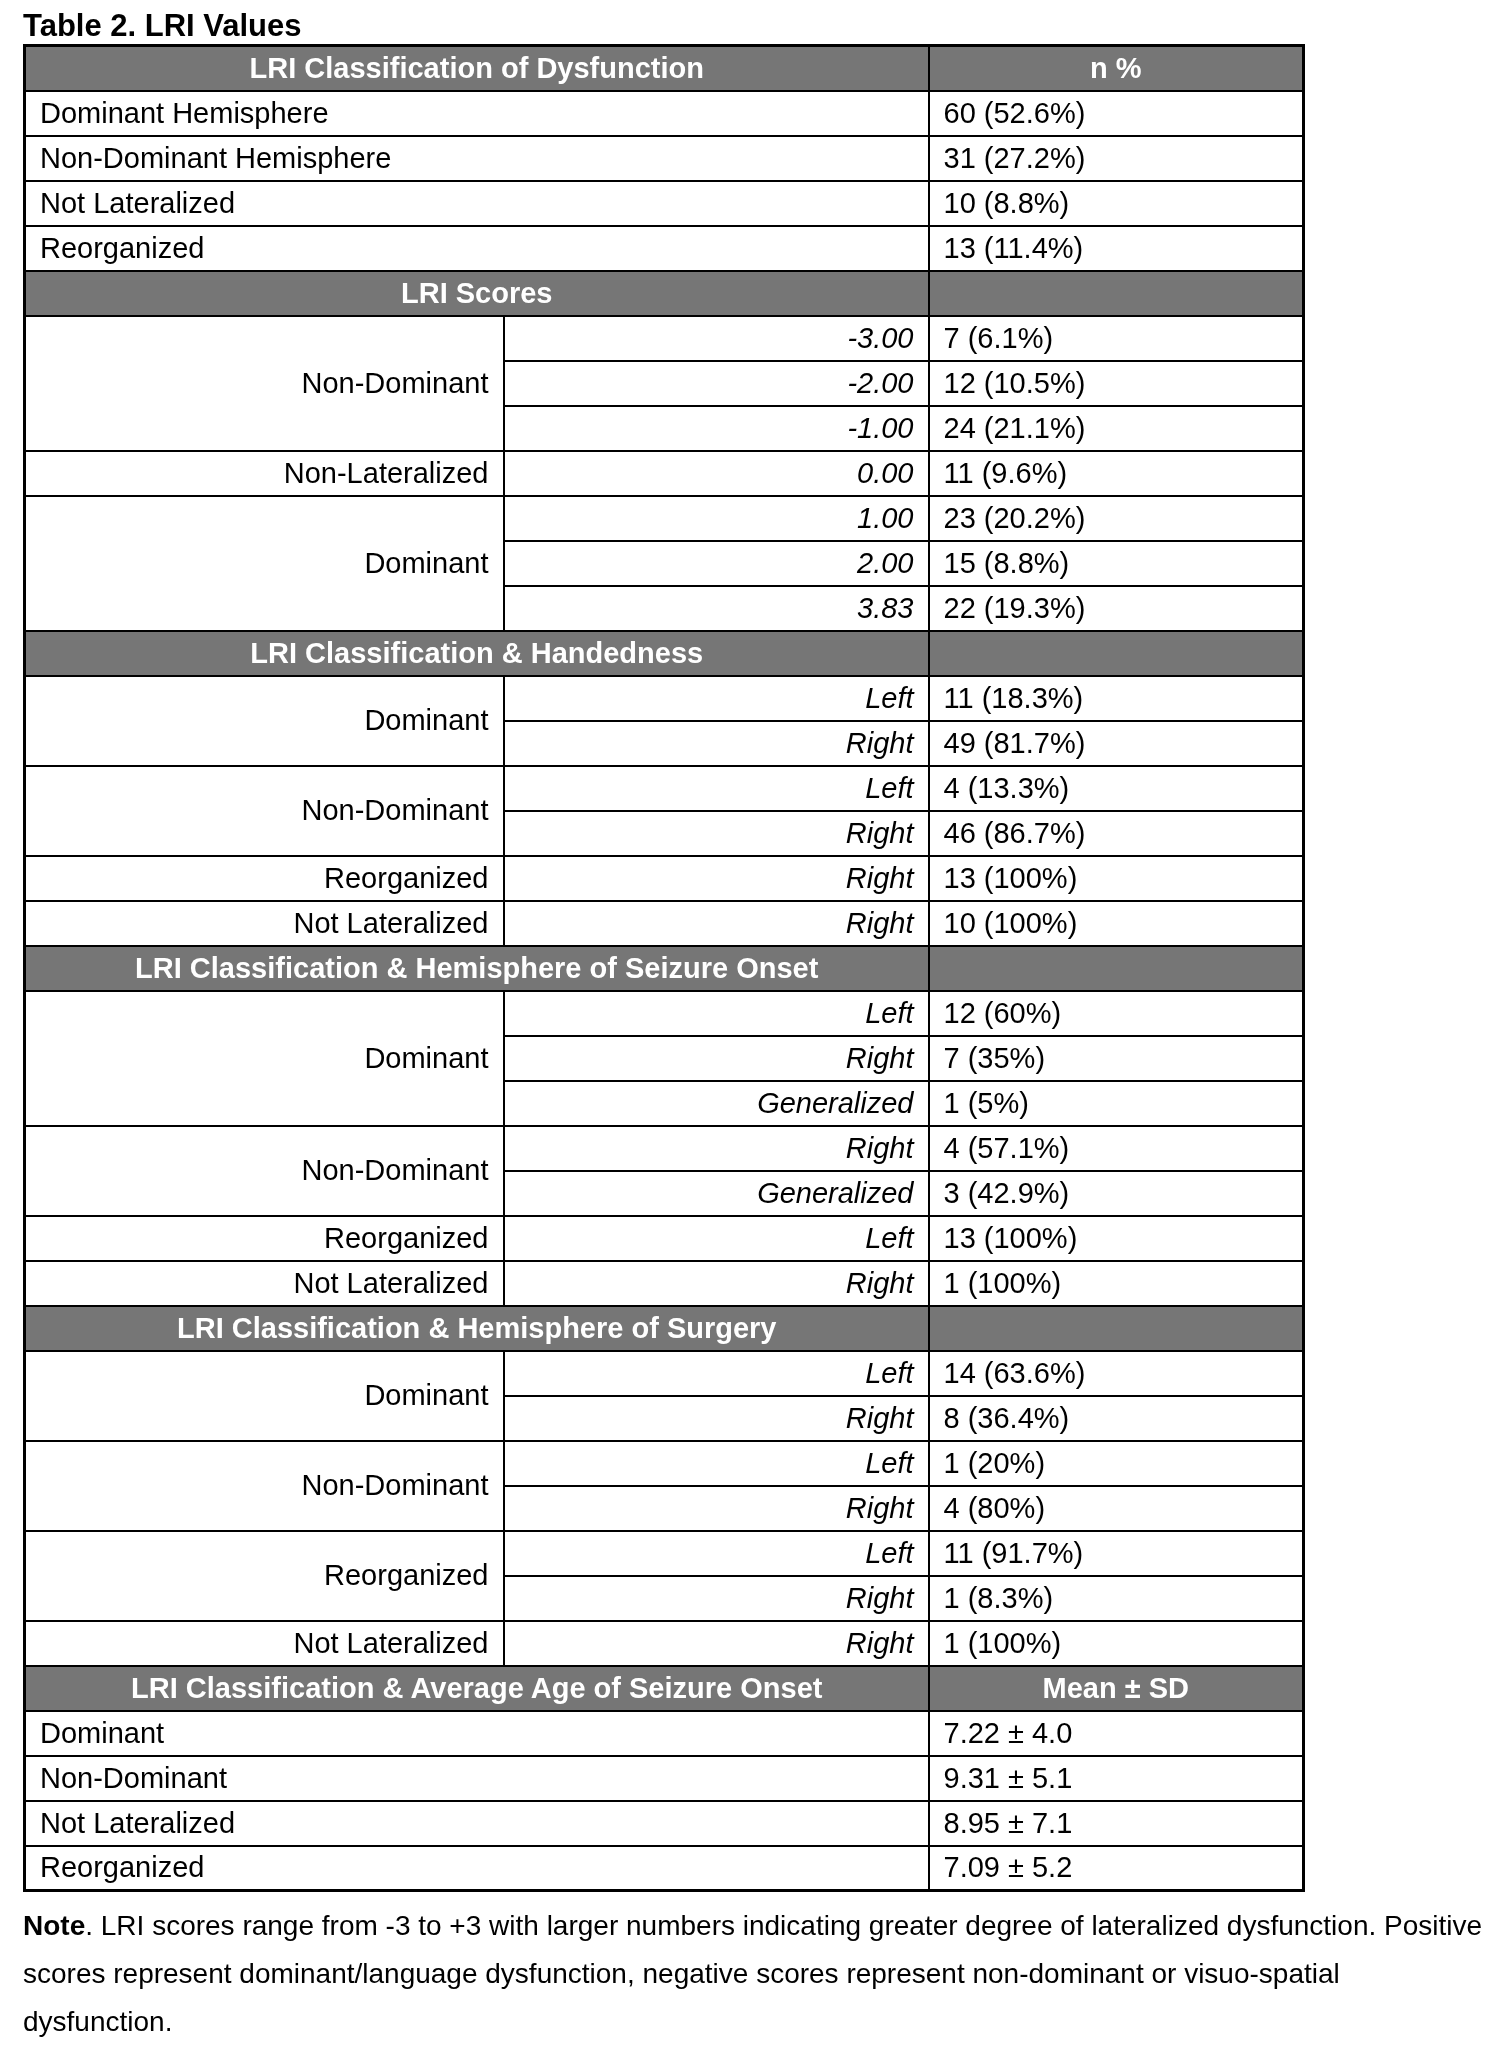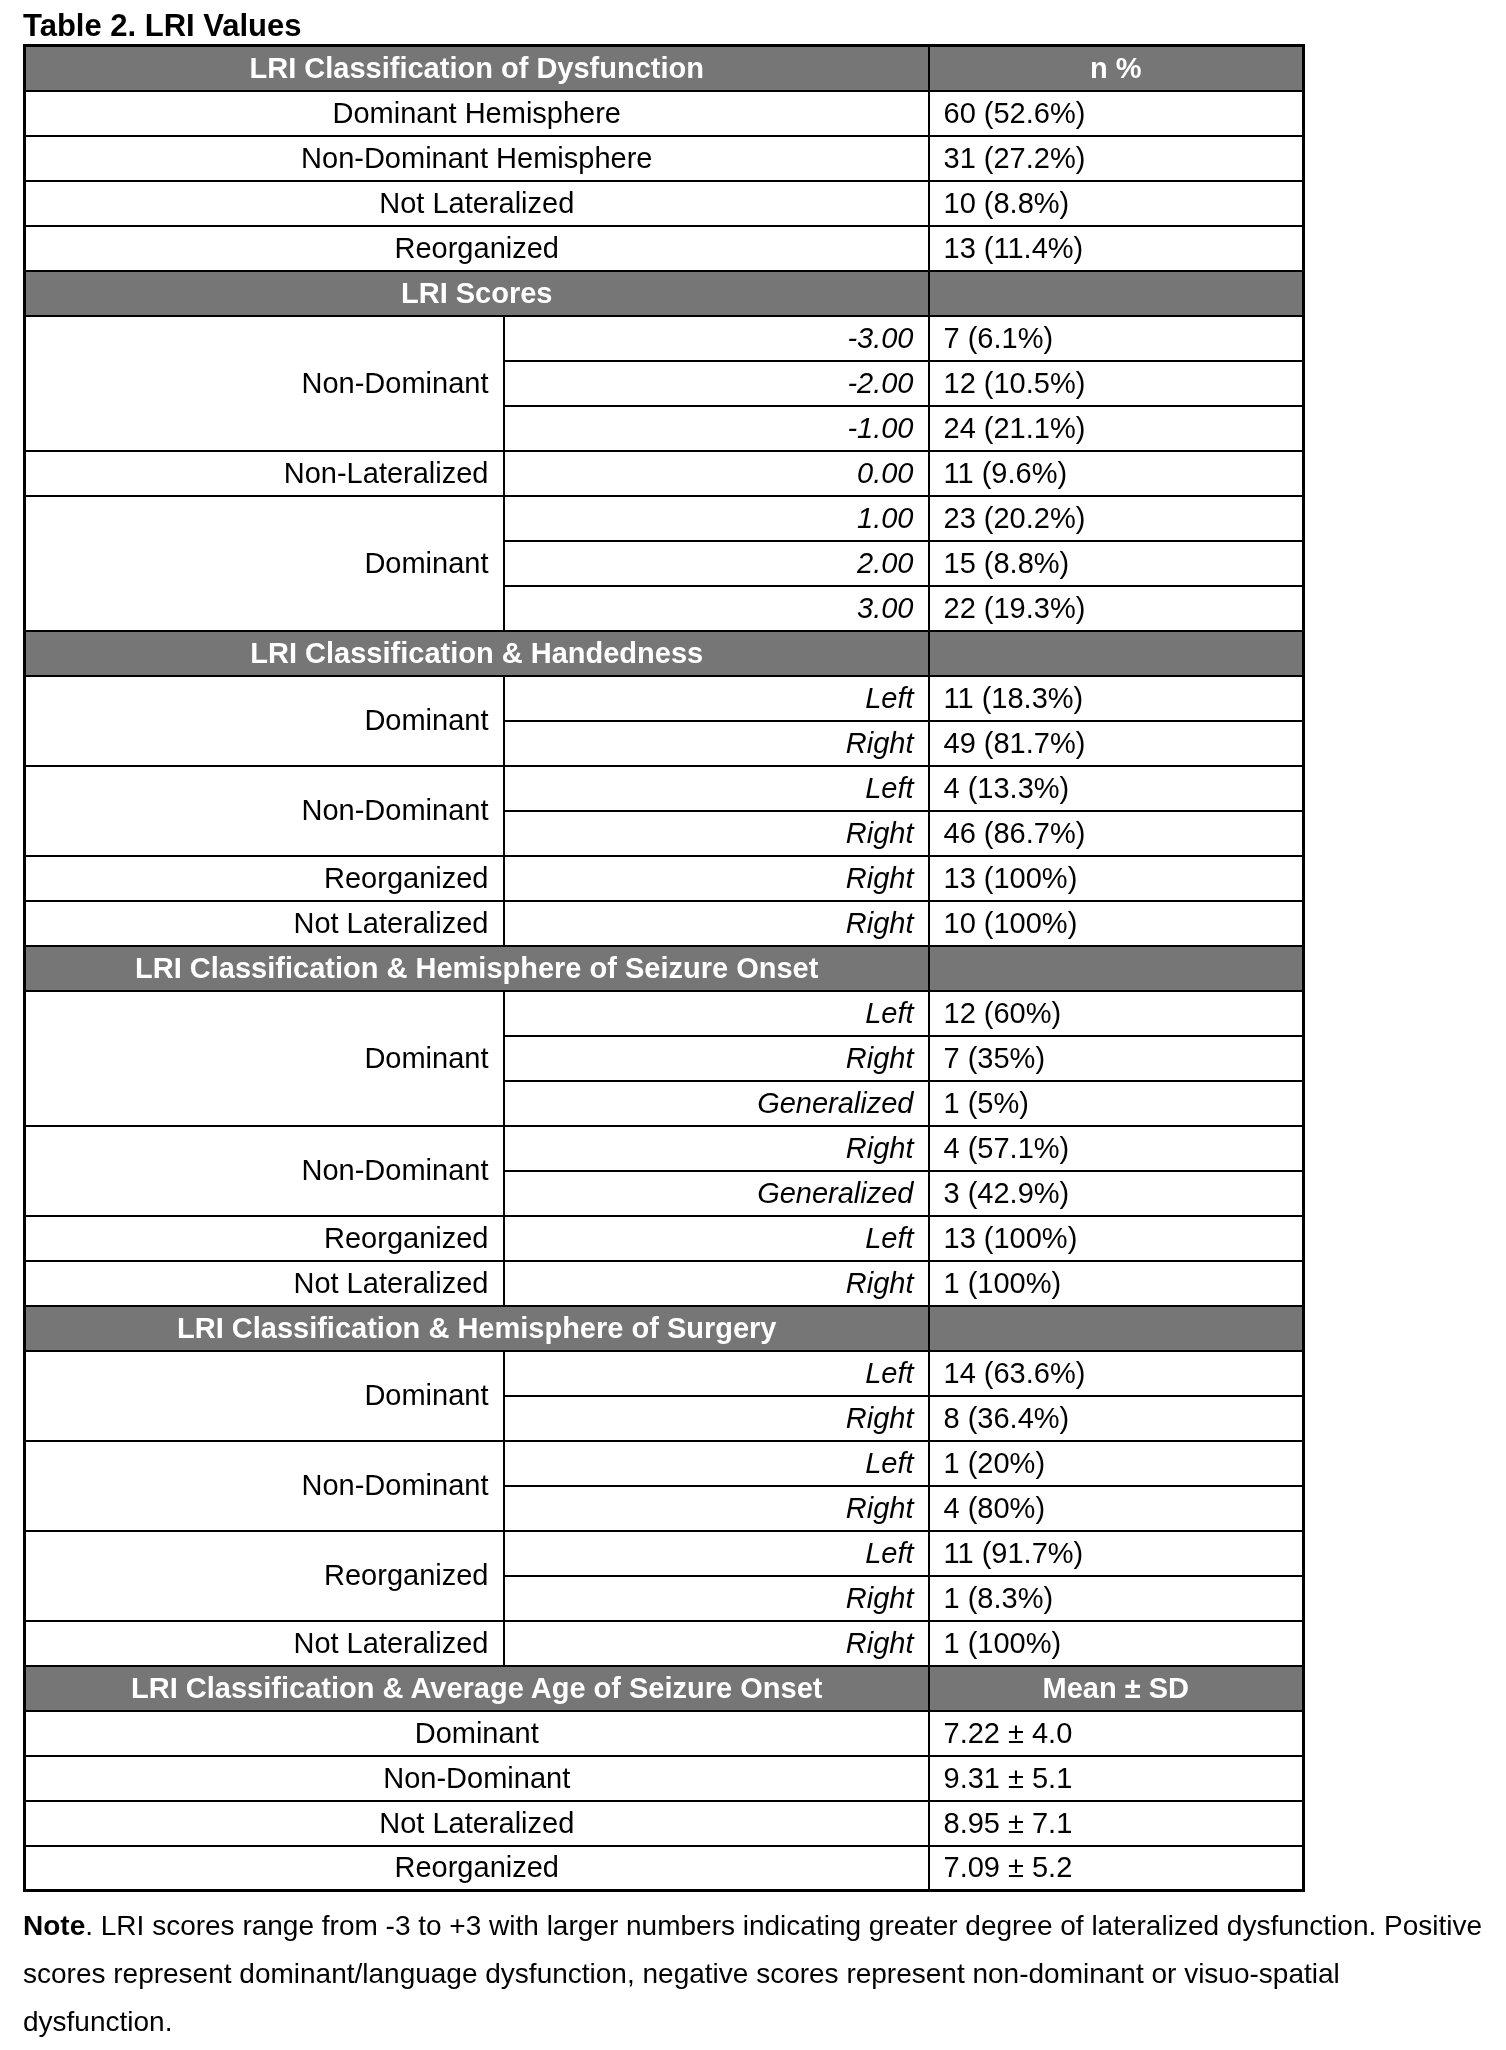--- a/index.html
+++ b/index.html
@@ -33,21 +33,21 @@
     padding: 0 14px;
     overflow: hidden;
     vertical-align: middle;
   }
   td.section-header, td.section-value-header {
     background: var(--header-bg, #767676);
     color: #ffffff;
     font-weight: bold;
     text-align: center;
   }
-  td.label-cell  { text-align: center; }
+  td.label-cell  { text-align: left; }
   td.sub-cell    { text-align: right; font-style: italic; }
   td.value-cell  { text-align: left; padding: 0 6px; }
   td.group-cell  { text-align: right; vertical-align: top; line-height: 41px; }
   .note {
     width: 1462px;
     font-size: 28px;
     line-height: 48px;
     margin-top: 10px;
   }
   .note-label { font-weight: bold; }
@@ -110,21 +110,21 @@
         <tr>
           <td class="group-cell" rowspan="3">Dominant</td>
           <td class="sub-cell">1.00</td>
           <td class="value-cell">23 (20.2%)</td>
         </tr>
         <tr>
           <td class="sub-cell">2.00</td>
           <td class="value-cell">15 (8.8%)</td>
         </tr>
         <tr>
-          <td class="sub-cell">3.00</td>
+          <td class="sub-cell">3.83</td>
           <td class="value-cell">22 (19.3%)</td>
         </tr>
         <tr>
           <td class="section-header" colspan="2">LRI Classification &amp; Handedness</td>
           <td class="section-value-header"></td>
         </tr>
         <tr>
           <td class="group-cell" rowspan="2">Dominant</td>
           <td class="sub-cell">Left</td>
           <td class="value-cell">11 (18.3%)</td>

